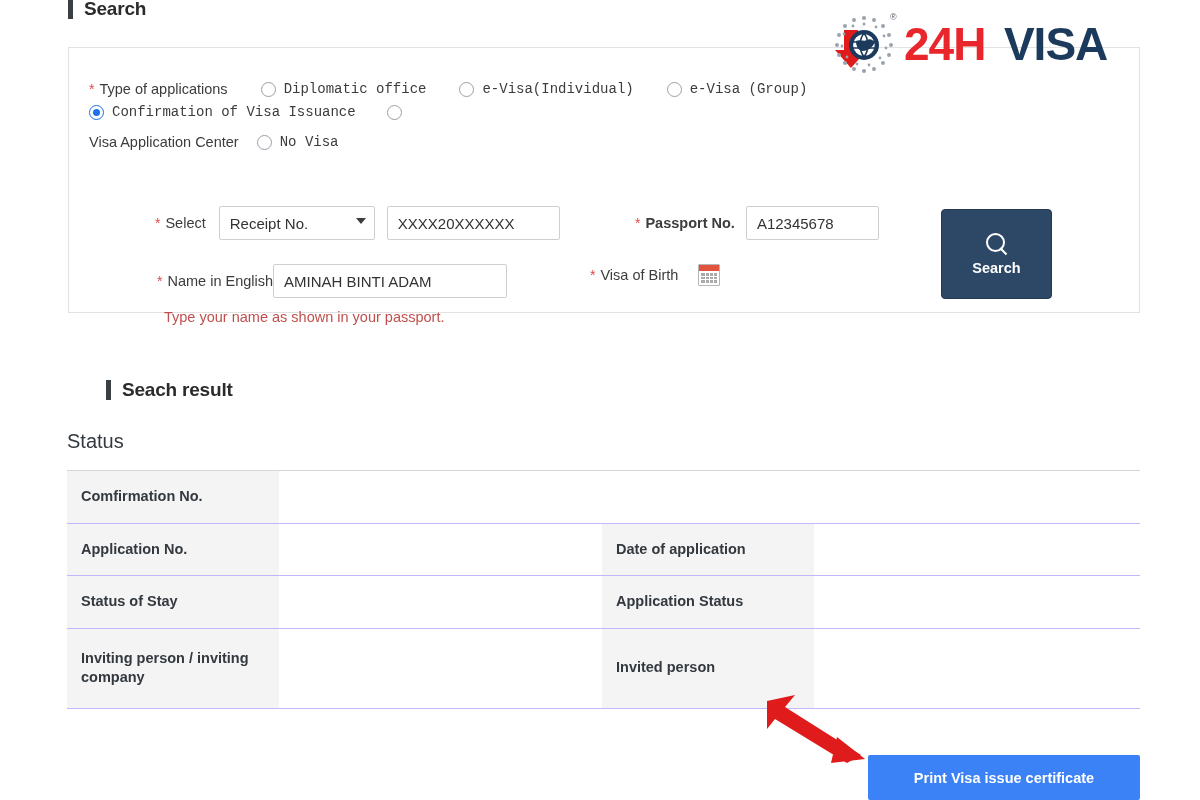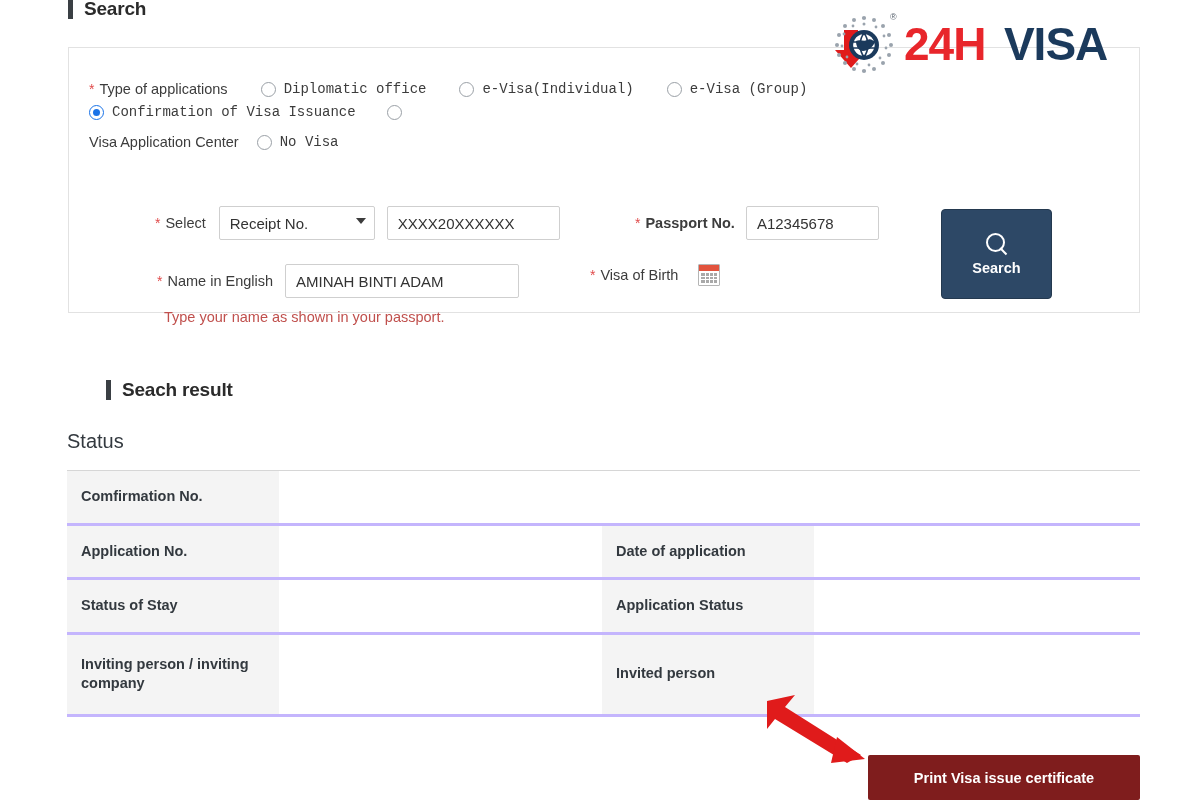--- a/index.html
+++ b/index.html
@@ -92,21 +92,21 @@
 
   
   #row-select { position:absolute; left:86px; top:158px; display:flex; align-items:center; }
   #row-select .field-label { margin-right:13px; }
 
   #row-passport { position:absolute; left:566px; top:158px; display:flex; align-items:center; }
   #row-passport .field-label { margin-right:11px;font-weight:bold; }
 
   
   #row-name { position:absolute; left:88px; top:216px; display:flex; align-items:center; }
-  #row-name .field-label { margin-right:12px; }
+  #row-name .field-label { }
 
   #row-dob { position:absolute; left:521px; top:216px; display:flex; align-items:center; }
   #row-dob .field-label { margin-right:11px; }
 
   #hint {
     position:absolute; left:95px; top:261px;
     font-size:14.5px; color:#c0504d;
   }
 
   
@@ -153,41 +153,41 @@
     color:#ffffff; font-size:14.5px; font-weight:bold;
   }
 
   
   #result-table {
     position:absolute; left:67px; top:470px;
     width:1073px;
     border-collapse:collapse;
     border-top:1px solid #d6d6d6;
   }
-  #result-table tr { border-bottom:3px solid #c4b5fd; }
+  #result-table tr { border-bottom:1px solid #c4b5fd; }
   #result-table th {
     background:#f4f4f4; color:#33393f;
     font-size:14.5px; font-weight:bold; text-align:left;
     padding:16px 0 16px 14px;
     width:212px; vertical-align:middle;
     line-height:1.35;
     border:none;
   }
   #result-table td {
     background:#ffffff; padding:16px 12px;
     font-size:14.5px; color:#333; vertical-align:middle;
     border:none;
   }
   #result-table tr.tall th, #result-table tr.tall td { padding-top:20px; padding-bottom:20px; }
 
   
   #print-button {
     position:absolute; left:868px; top:755px;
     width:272px; height:45px;
-    background:#7f1d1d;
+    background:#3b82f6;
     display:flex; align-items:center; justify-content:center;
     cursor:pointer; border-radius:2px;
   }
   #print-button span { color:#ffffff; font-size:14.5px; font-weight:bold; }
 
   
   #arrow-radio {
     position:absolute; left:834px; top:30px;
     width:34px; height:38px; pointer-events:none;
   }

